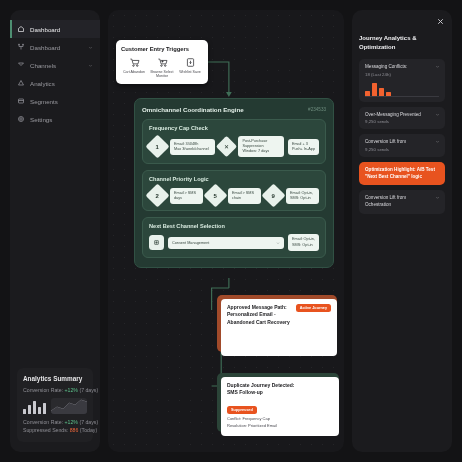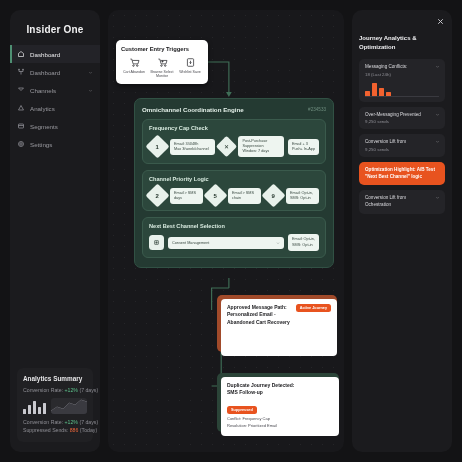--- a/index.html
+++ b/index.html
@@ -252,21 +252,20 @@
   .pc-bars { display: flex; align-items: flex-end; gap: 2.5px; height: 15px; margin-top: 5px; }
   .pc-bars i { display: block; width: 4.5px; background: #f2622f; border-radius: .5px; }
   .pc-baseline { position: absolute; left: 6px; right: 6px; bottom: 5px; height: .5px; background: #3a3a40; }
 </style>
 </head>
 <body>
 
 <div class="app">
 
   <aside class="sidebar">
-    <div class="brand">Insider One</div>
 
     <nav class="nav">
       <div class="nav-item active">
         <span class="nav-ico">
             <svg viewBox="0 0 16 16" fill="none" stroke="currentColor" stroke-width="1.4">
               <path d="M3 7l5-4 5 4v6H3z"></path>
             </svg>
           </span>
         <span class="nav-label">Dashboard</span>
       </div>

